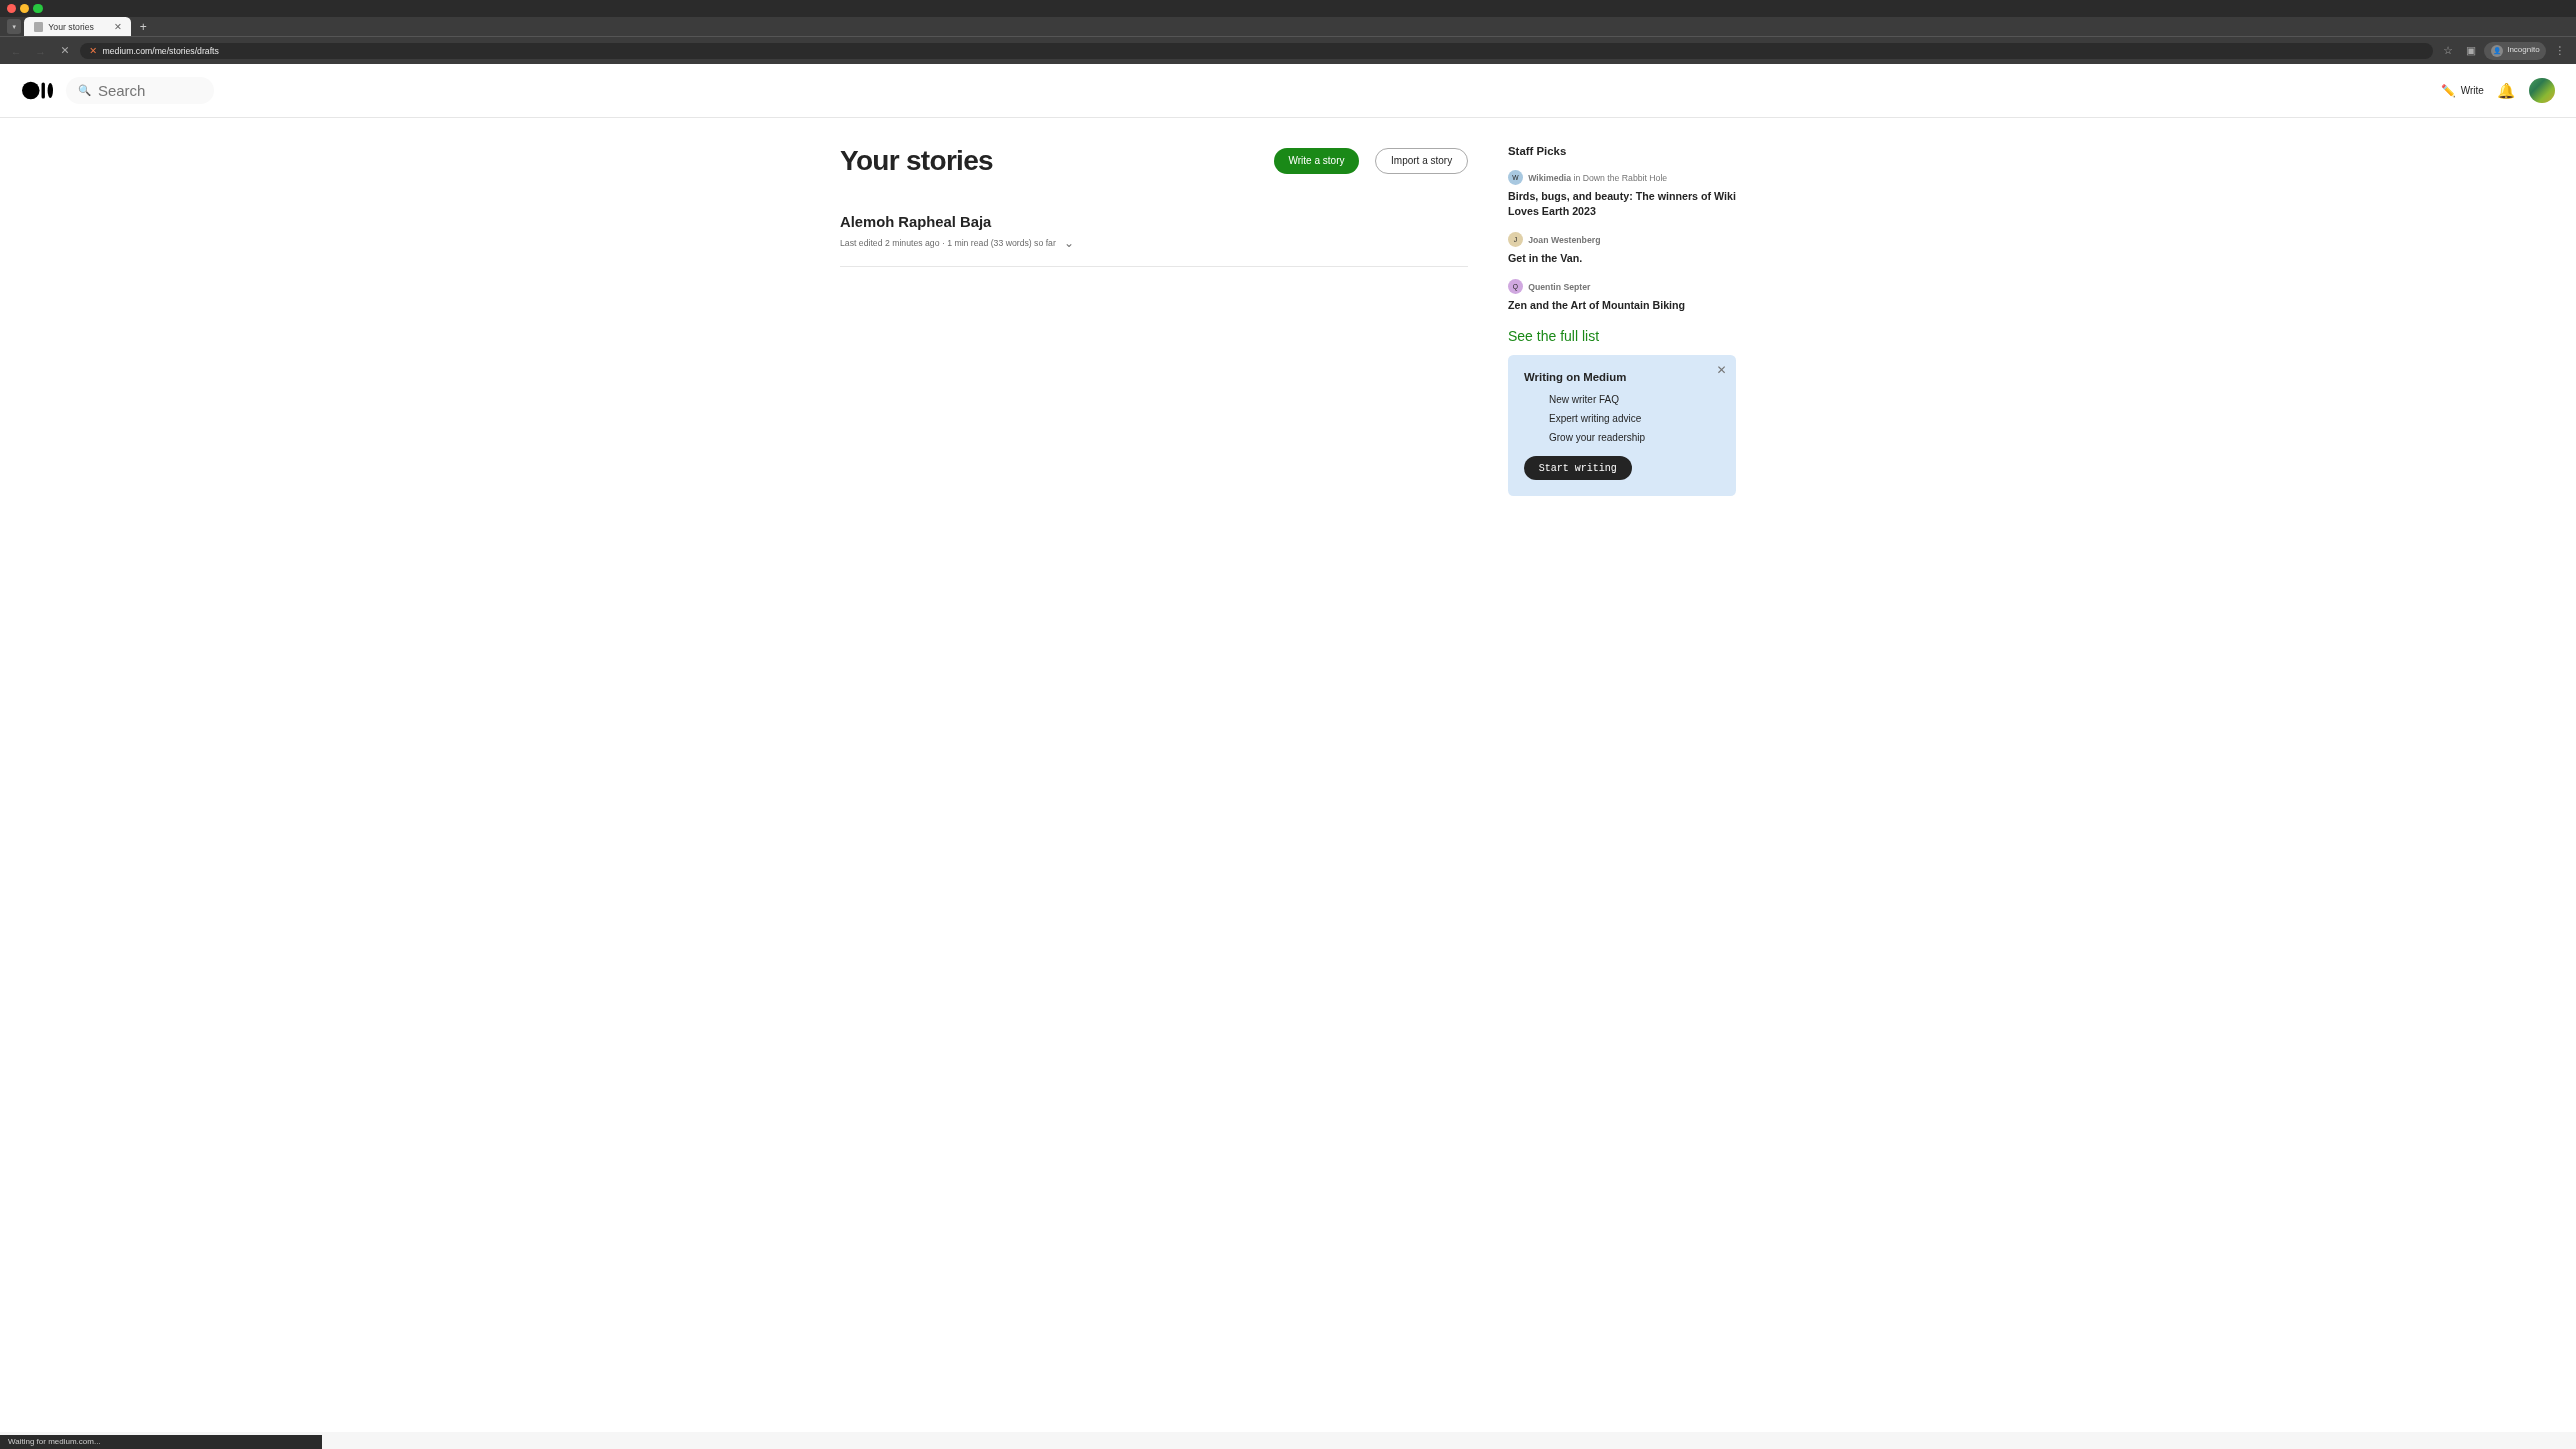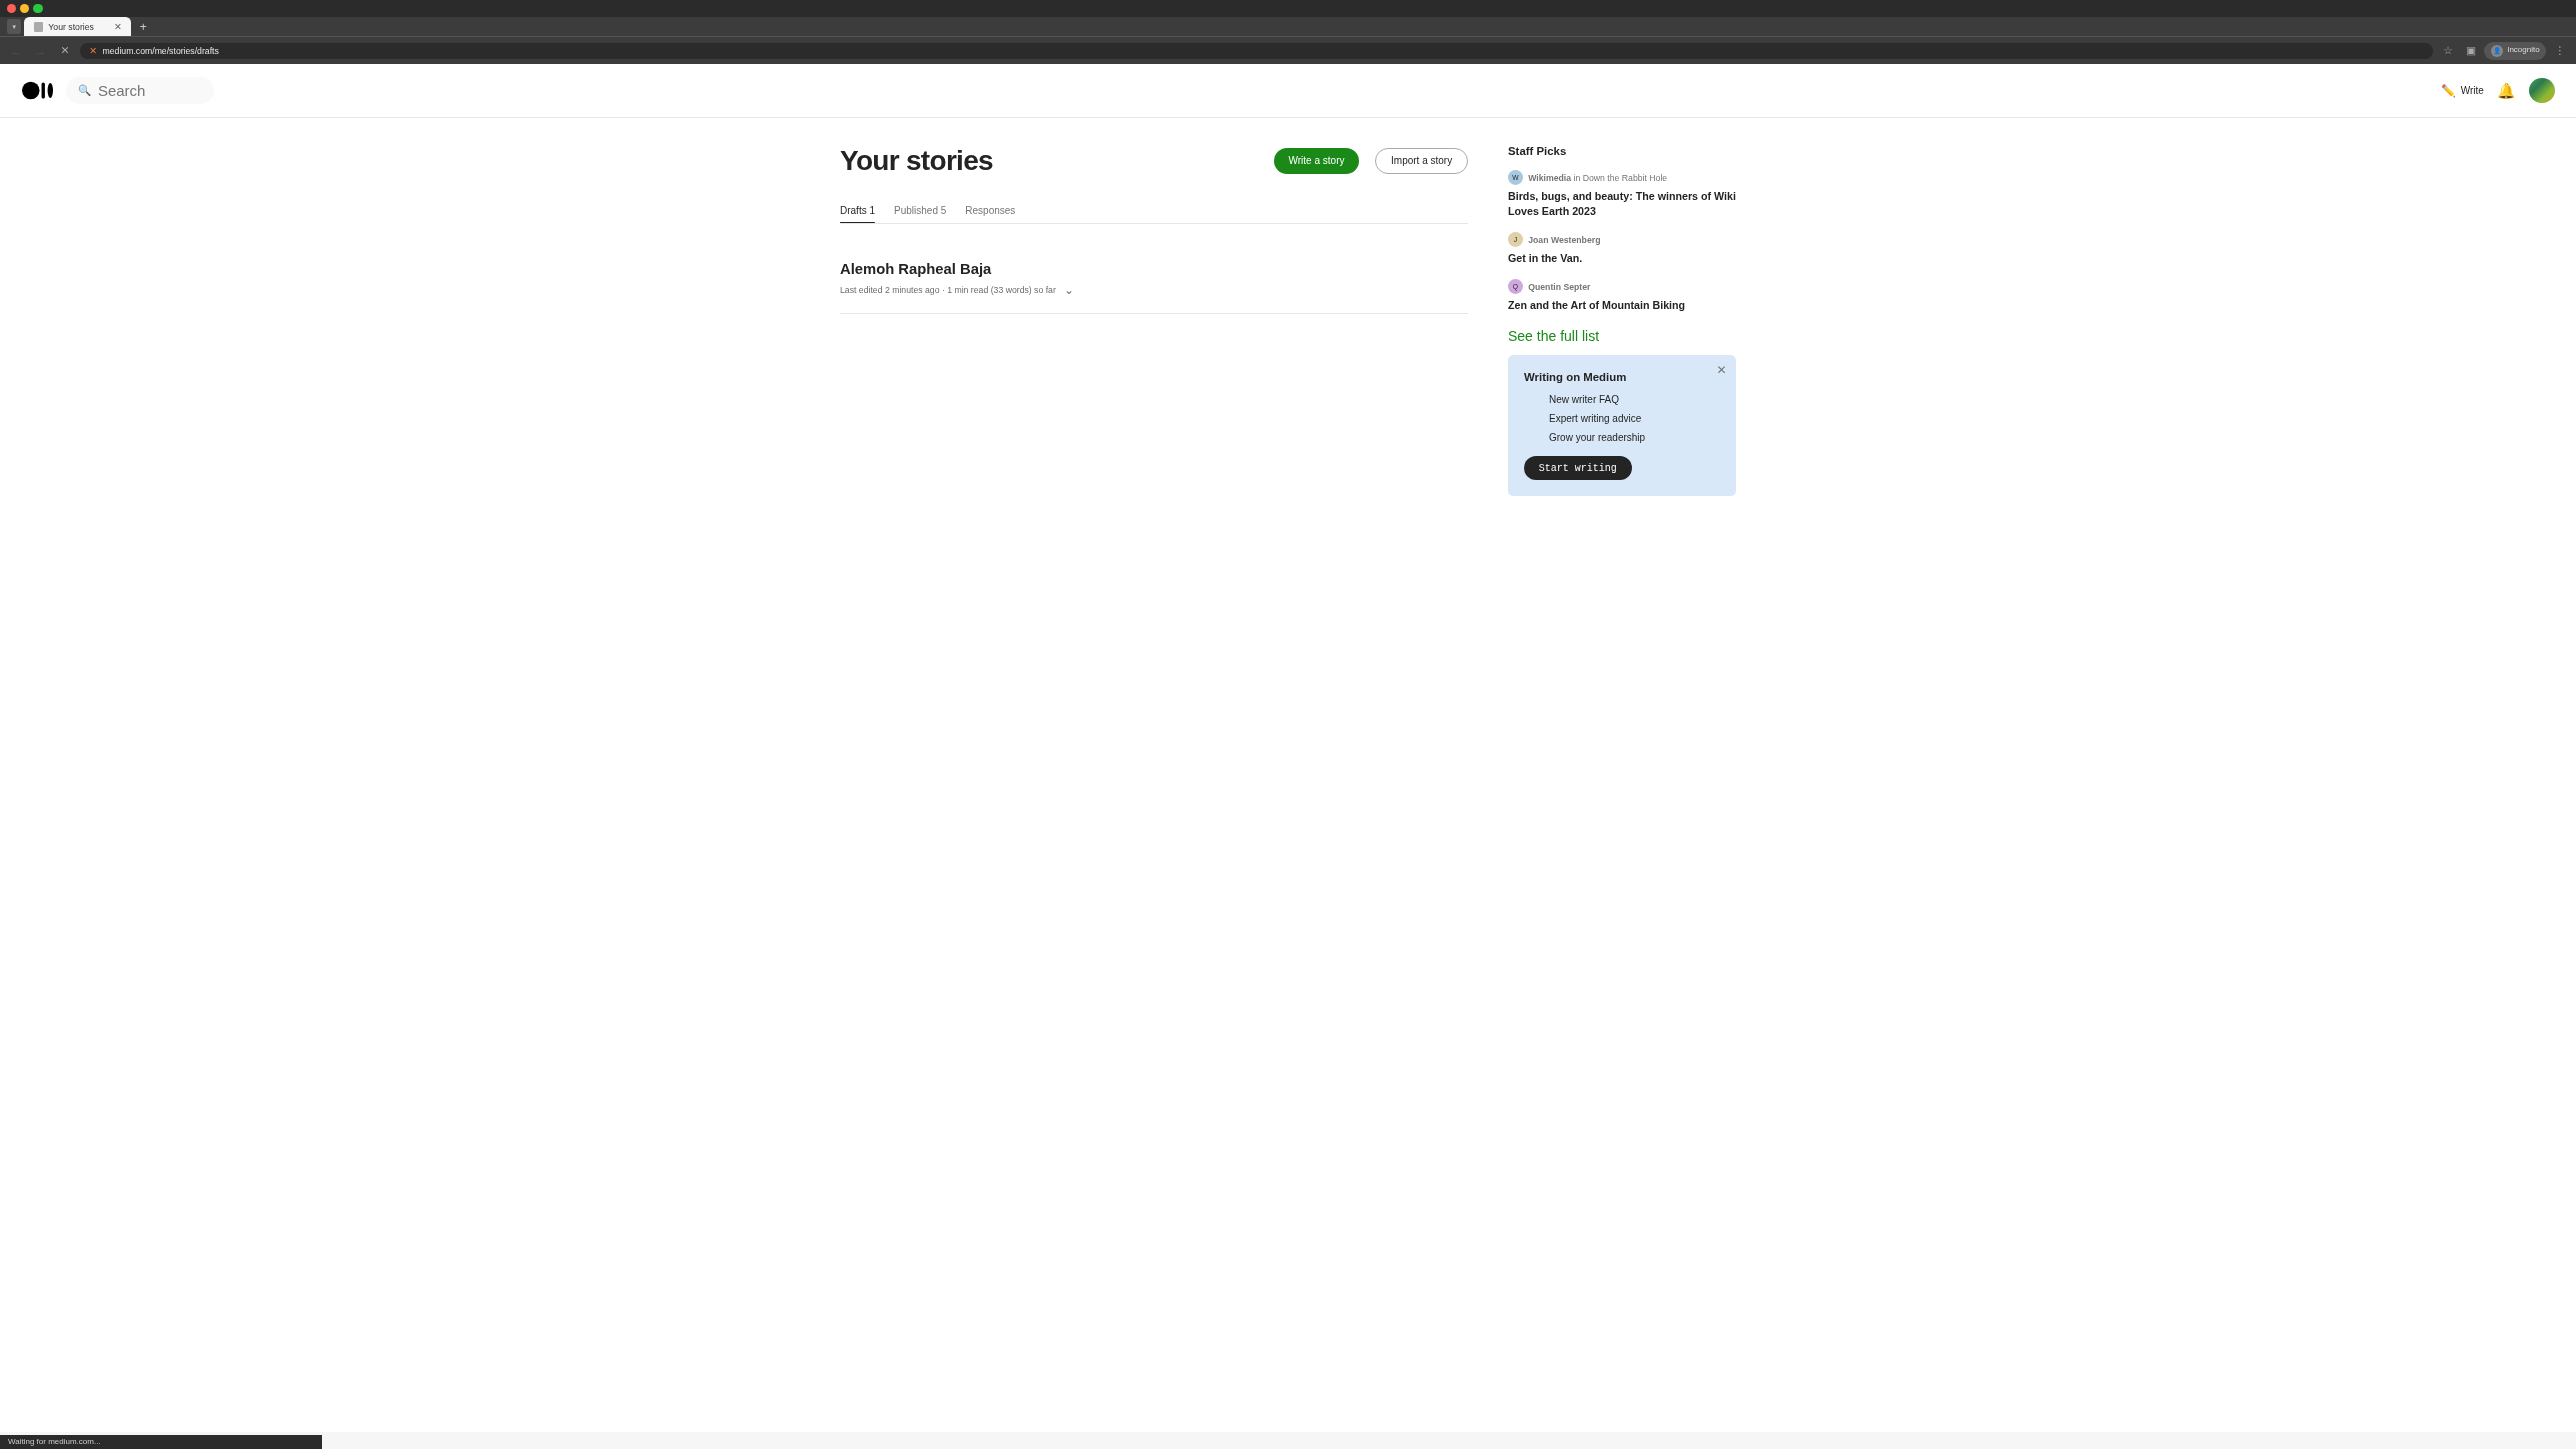--- a/index.html
+++ b/index.html
@@ -516,25 +516,20 @@
     <div class="content-area">
 
       <div class="page-heading-row">
         <h1 class="page-heading">Your stories</h1>
         <div class="heading-actions">
           <button class="btn-write-story">Write a story</button>
           <button class="btn-import-story">Import a story</button>
         </div>
       </div>
 
-      <div class="tabs-row">
-        <a class="tab-item active">Drafts 1</a>
-        <a class="tab-item">Published 5</a>
-        <a class="tab-item">Responses</a>
-      </div>
 
       <div class="story-card">
         <div class="story-title">Alemoh Rapheal Baja</div>
         <div class="story-meta">
           <span>Last edited 2 minutes ago · 1 min read (33 words) so far</span>
           <span class="story-meta-expand">⌄</span>
         </div>
       </div>
     </div>
 

